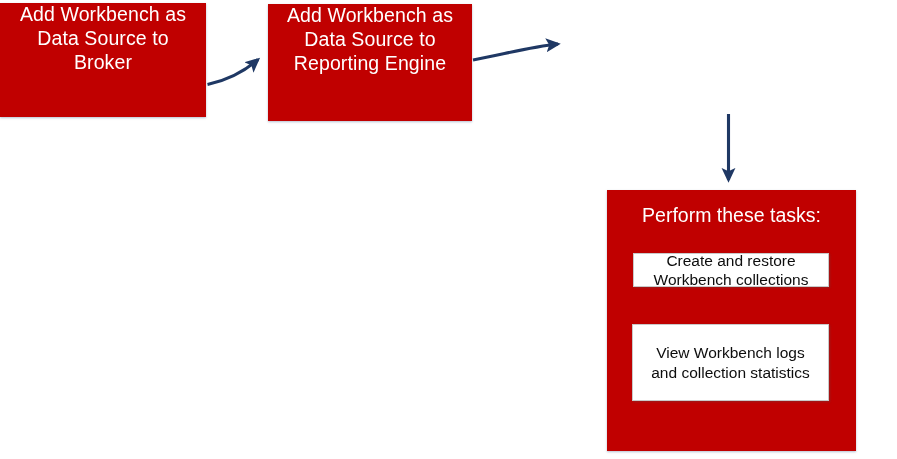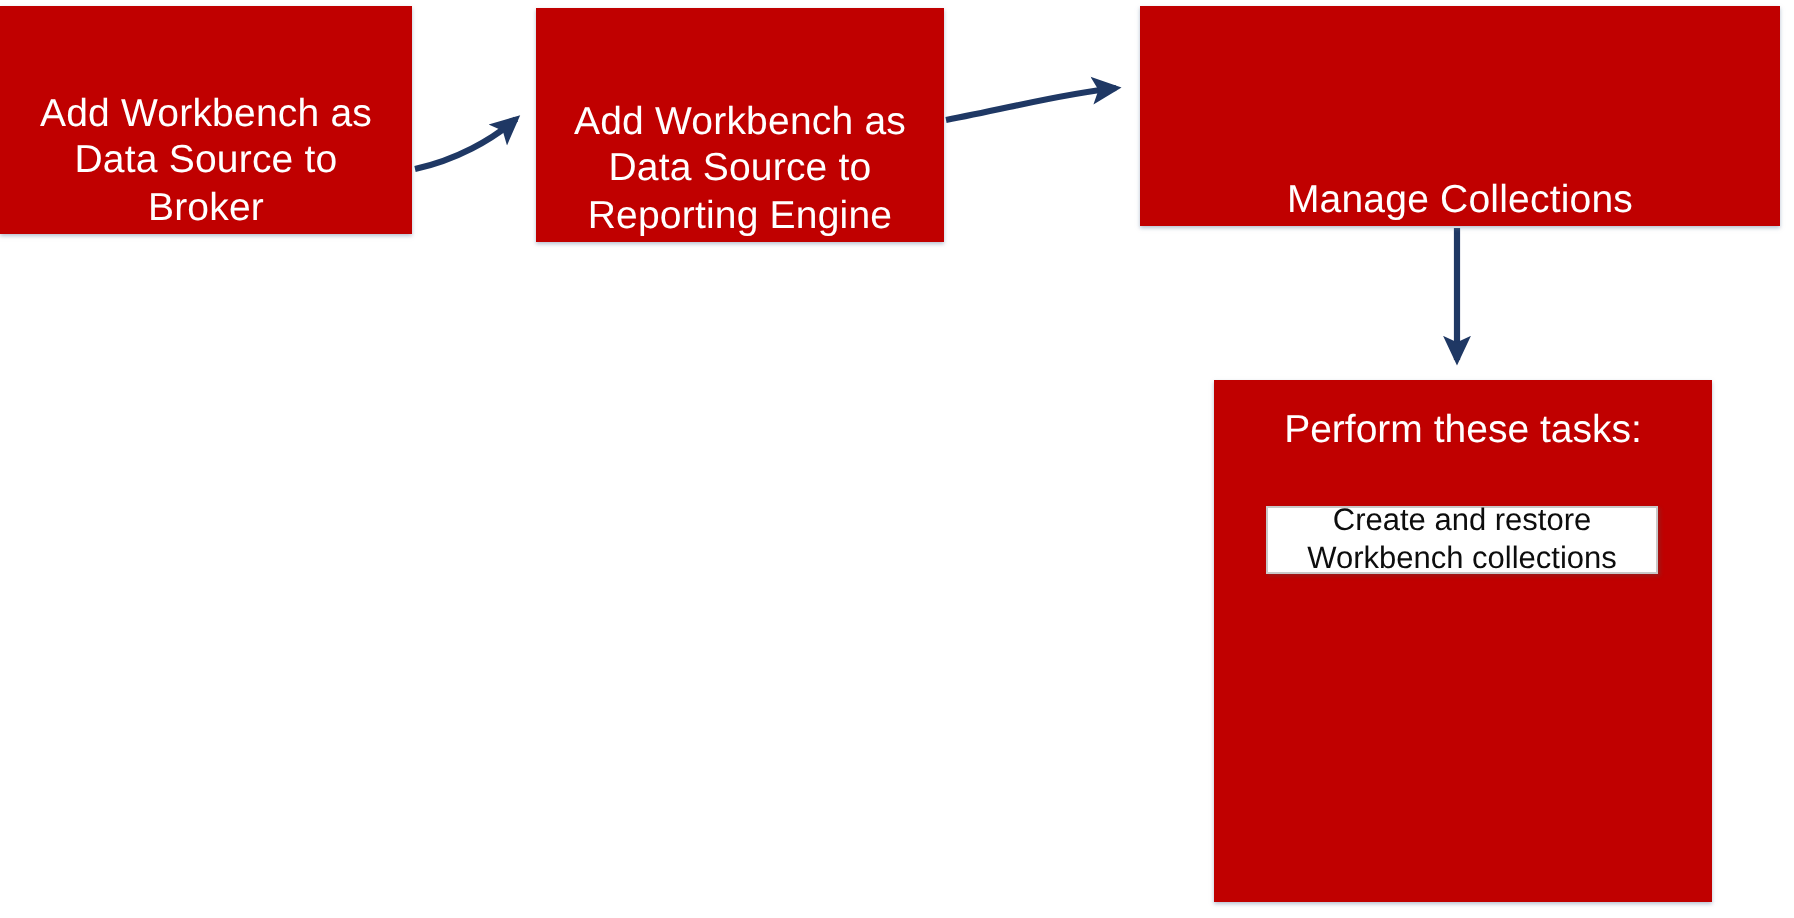--- a/index.html
+++ b/index.html
@@ -19,21 +19,21 @@
     left: 0;
     top: 0;
     width: 897px;
     height: 459px;
   }
   .node {
     position: absolute;
     background: #C00000;
     box-sizing: border-box;
     display: flex;
-    align-items: flex-end;
+    align-items: flex-start;
     justify-content: center;
     text-align: center;
     color: #ffffff;
     box-shadow: 0 1px 2px rgba(120,140,170,0.55);
   }
   .node-label {
     display: block;
     width: 100%;
     line-height: 1.22;
     white-space: pre-line;
@@ -151,27 +151,28 @@
 Data Source to
 Broker</span>
   </div>
 
   <div class="node" id="node-reporting-engine">
     <span class="node-label">Add Workbench as
 Data Source to
 Reporting Engine</span>
   </div>
 
-  <div class="node" id="node-manage-collections">
-    <span class="node-label">Manage Collections</span>
-  </div>
 
   <div class="node" id="node-tasks">
     <div id="tasks-heading">Perform these tasks:</div>
 
     <div class="task-card" id="task-card-0">
       <span>Create and restore
 Workbench collections</span>
     </div>
 
+    <div class="task-card" id="task-card-1">
+      <span>View Workbench logs
+and collection statistics</span>
+    </div>
   </div>
 
 </div>
 
 </body></html>

